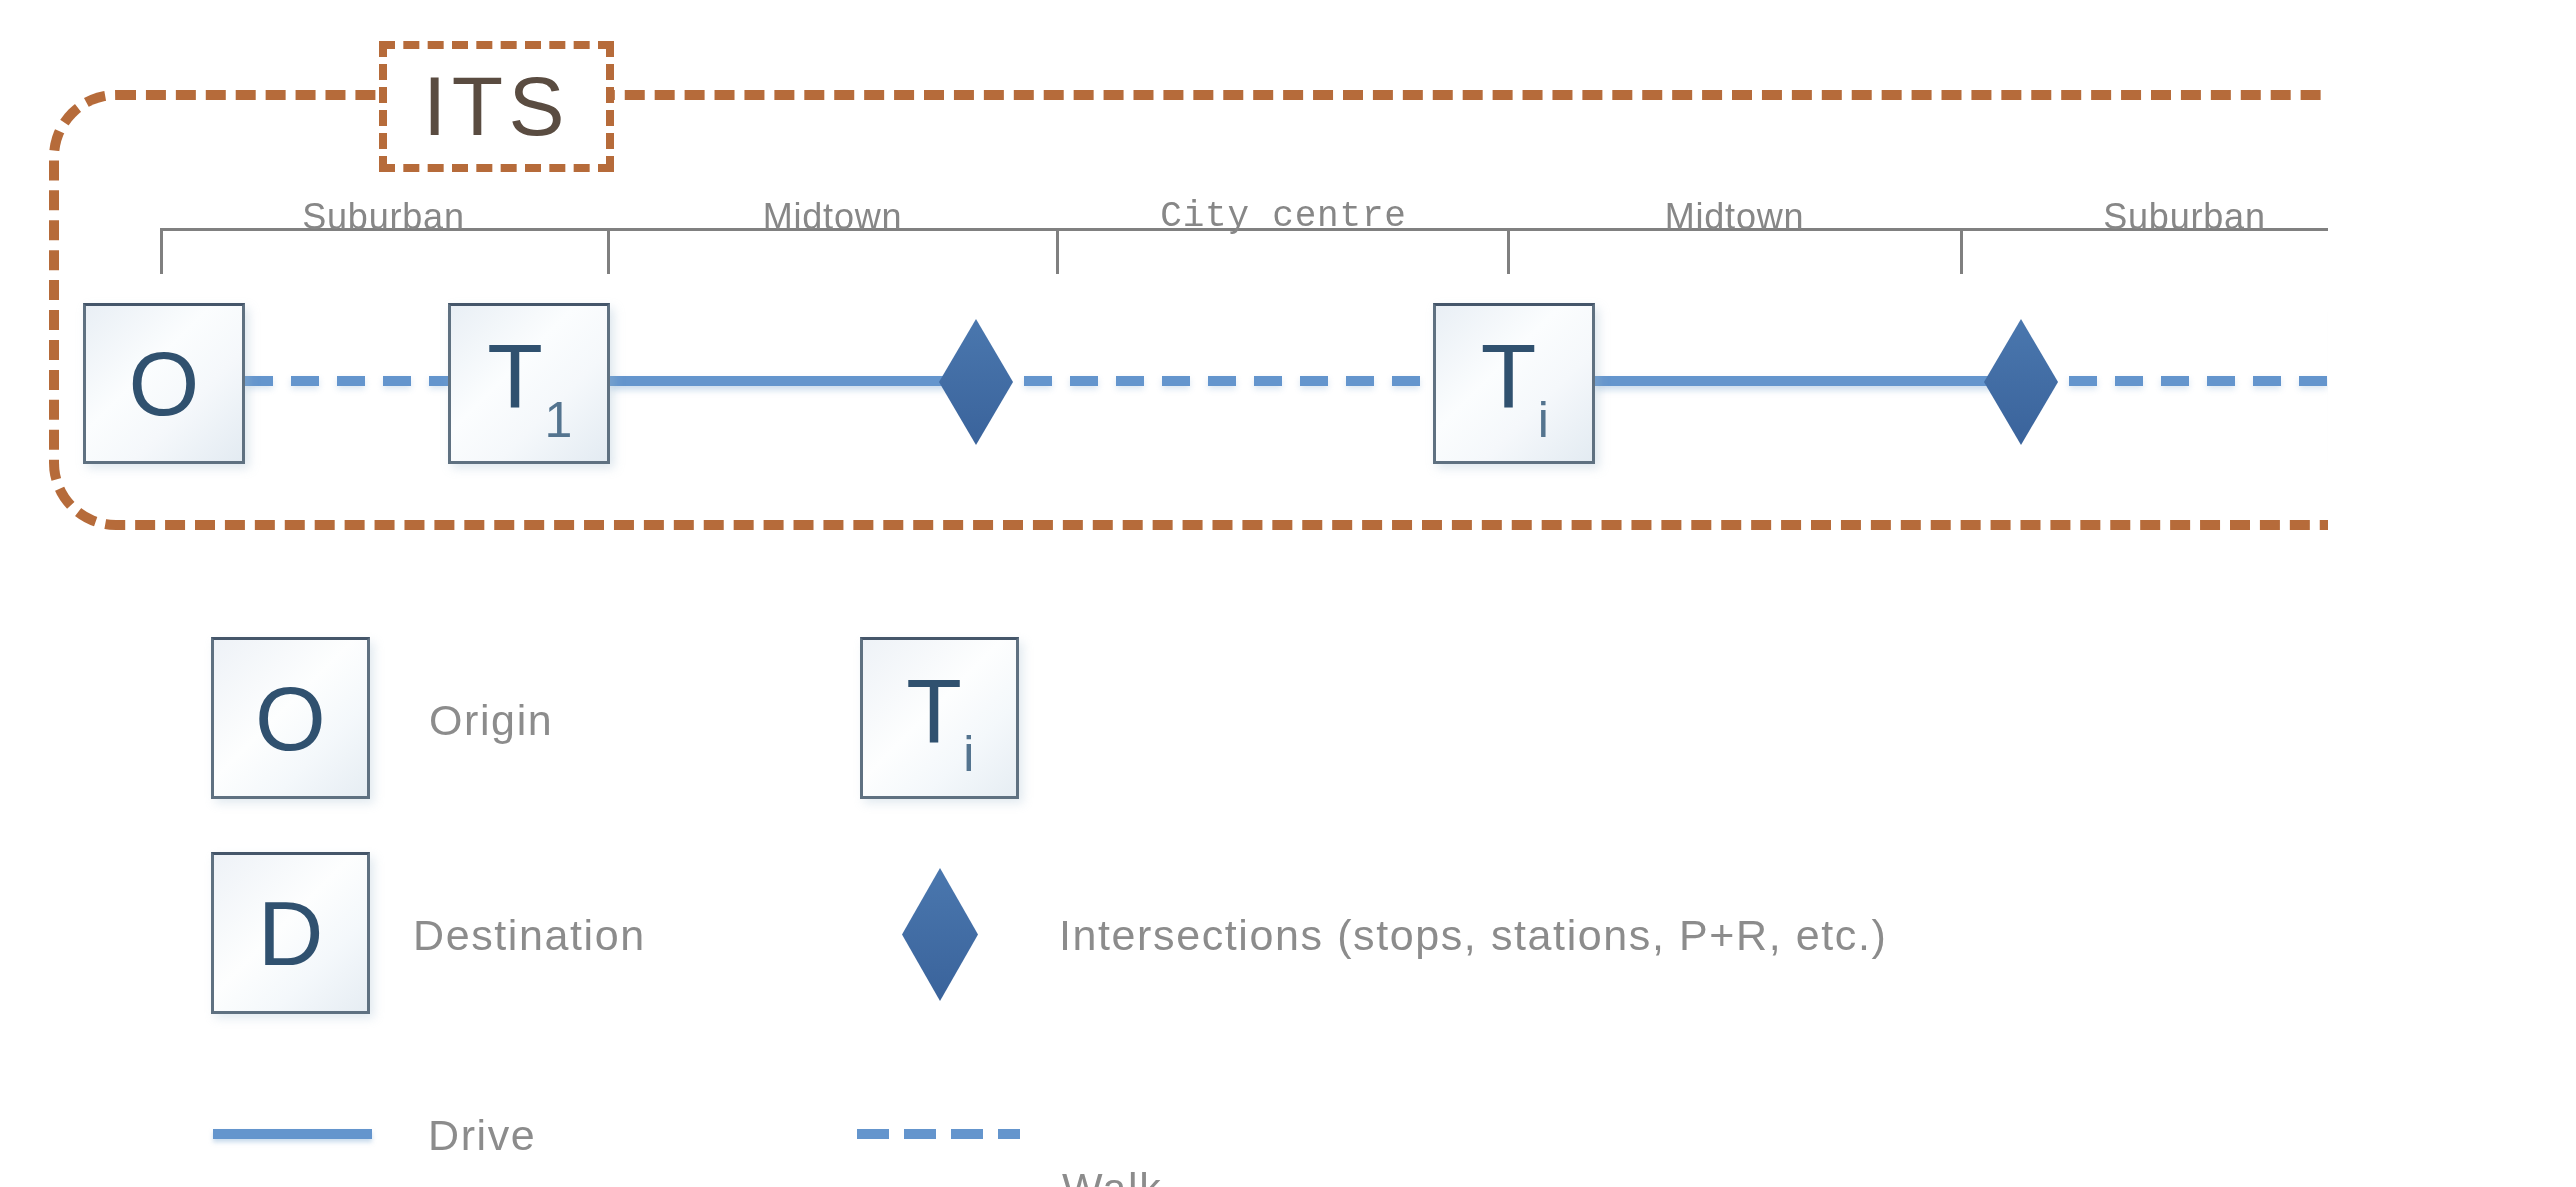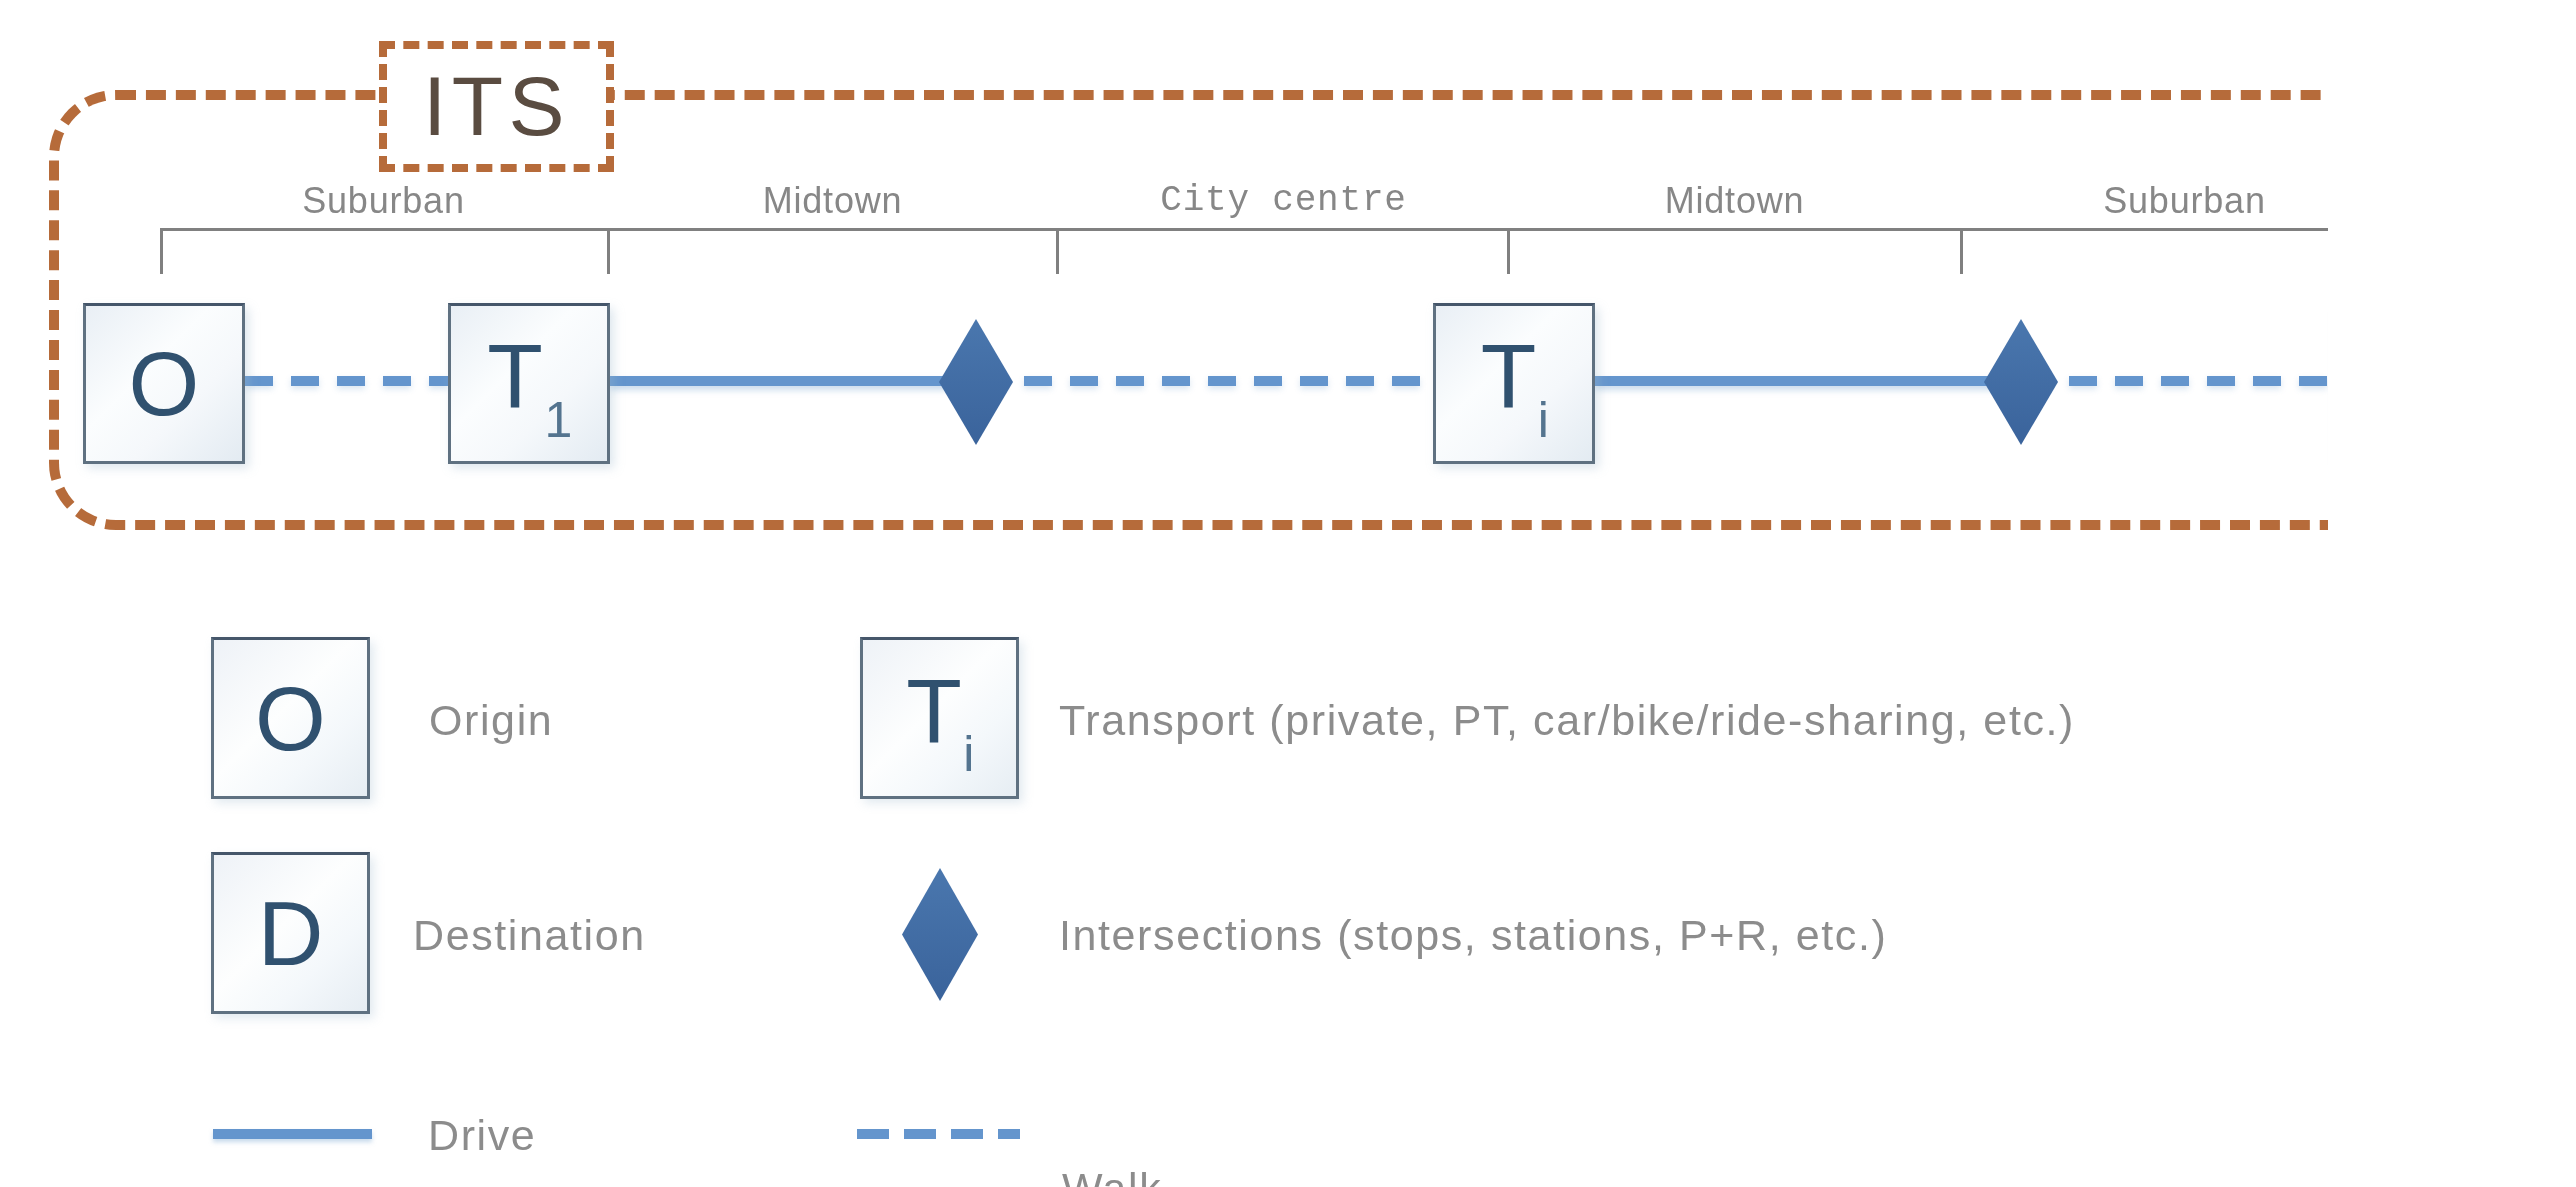--- a/index.html
+++ b/index.html
@@ -36,21 +36,21 @@
     border-top:3.2px solid var(--bracket);
   }
   .tick{position:absolute;top:0;width:3.2px;height:43px;background:var(--bracket);}
   .tick.t0{left:0;}
   .tick.t1{left:447px;}
   .tick.t2{left:896px;}
   .tick.t3{left:1347px;}
   .tick.t4{left:1800px;}
   .tick.t5{right:0;}
   .zone-label{
-    position:absolute;top:180px;width:315px;text-align:center;
+    position:absolute;top:196px;width:315px;text-align:center;
     font-size:36px;color:#878787;letter-spacing:0.8px;z-index:2;
   }
   .z1{left:226px;} .z2{left:675px;} .z3{left:1126px;font-family:Liberation Mono, monospace;} .z4{left:1577px;} .z5{left:2027px;}
   
   .node-box{
     position:absolute;box-sizing:border-box;width:162px;height:161px;top:303px;
     border:3.2px solid var(--slate-border);border-top-color:#45566a;
     background:linear-gradient(135deg,#e9eff5 0%,#fbfdfe 40%,#f5f8fb 65%,#e3ebf2 100%);
     display:flex;align-items:center;justify-content:center;z-index:3;
     box-shadow:4px 4.7px 9.5px rgba(160,185,205,0.35);
@@ -164,21 +164,20 @@
   </div>
 
   <div class="legend-box lb-o">
     <span class="node-letter">O</span>
   </div>
   <div class="legend-text lt-origin">Origin</div>
 
   <div class="legend-box lb-ti">
     <span class="node-letter"><span>T</span><sub>i</sub></span>
   </div>
-  <div class="legend-text lt-transport">Transport (private, PT, car/bike/ride-sharing, etc.)</div>
 
   <div class="legend-box lb-d">
     <span class="node-letter">D</span>
   </div>
   <div class="legend-text lt-destination">Destination</div>
 
   <div class="legend-diamond"></div>
   <div class="legend-text lt-intersections">Intersections (stops, stations, P+R, etc.)</div>
 
   <div class="legend-line-solid"></div>

